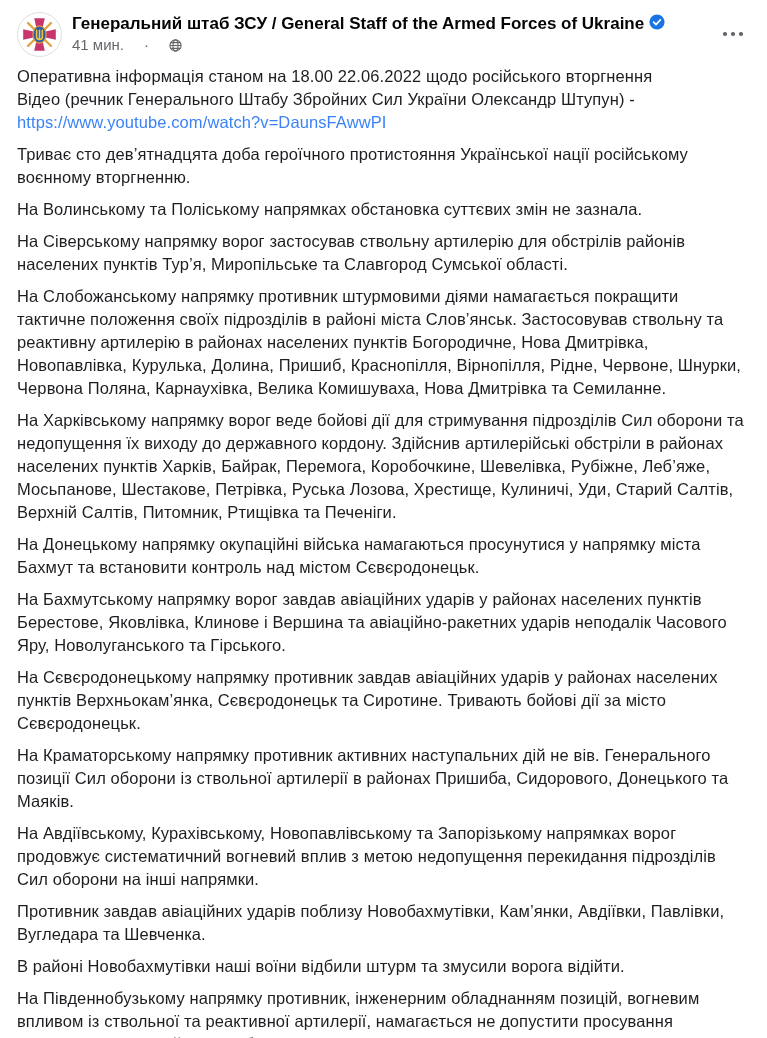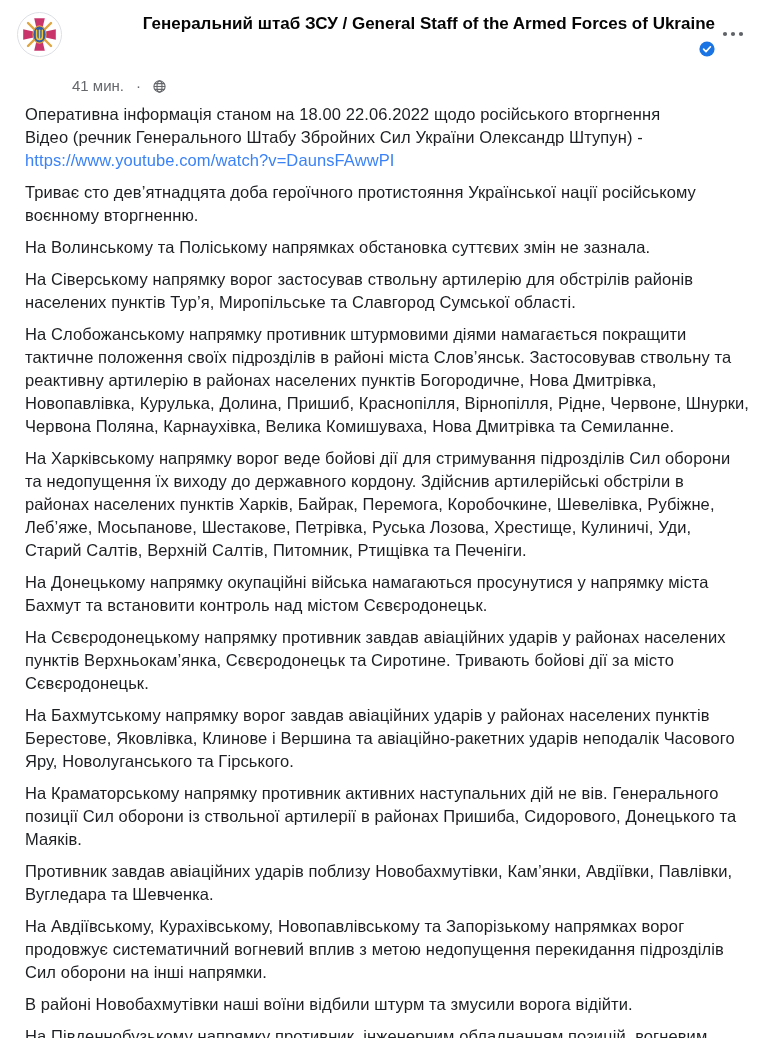--- a/index.html
+++ b/index.html
@@ -4,32 +4,32 @@
 <style>
   html, body { margin:0; padding:0; background:#ffffff; }
   body { font-family:"Liberation Sans", sans-serif; -webkit-font-smoothing:antialiased; }
   .post-card { width:767px; min-height:1038px; background:#fff; box-sizing:border-box; overflow:hidden; }
 
   
   .post-header { display:flex; align-items:flex-start; padding:12px 16px 2px 17px; }
   .avatar-btn { width:45px; height:45px; flex:0 0 auto; margin-right:10px; border-radius:50%; cursor:pointer; padding:0; border:none; background:none; }
   .avatar-btn svg { display:block; }
   .header-main { flex:1 1 auto; min-width:0; padding-top:1px; }
-  .page-name-row { display:flex; align-items:flex-end; gap:5px;flex-direction:column; }
+  .page-name-row { display:flex; align-items:flex-start; gap:5px; }
   .page-name { font-size:17px; font-weight:700; color:#050505; line-height:1.3; cursor:pointer; }
   .verified { flex:0 0 auto; display:inline-flex; margin-top:1px; }
-  .meta-row { display:flex; align-items:center; gap:12px; margin-top:20px; font-size:15px; color:#65676b; line-height:1.2; }
+  .meta-row { display:flex; align-items:center; gap:20px; margin-top:1px; font-size:15px; color:#65676b; line-height:1.2; }
   .timestamp { cursor:pointer; }
   .meta-sep { color:#65676b; }
   .globe { display:inline-flex; margin-top:1px; }
   .more-btn { flex:0 0 auto; width:36px; height:36px; margin-top:2px; border:none; background:none; border-radius:50%; display:flex; align-items:center; justify-content:center; cursor:pointer; }
 
   
   .post-content { padding:6px 16px 12px 17px; font-size:16.5px; line-height:23px; color:#1c1e21; letter-spacing:0.1px; }
-  .post-content p { margin:0 0 9px 8px; }
+  .post-content p { margin:0 0 9px 0; }
   .post-content p:last-child { margin-bottom:0; }
   a.yt-link { color:#3b82f6; text-decoration:none; cursor:pointer; }
 </style>
 </head>
 <body>
 
 <div class="post-card">
 
   <div class="post-header">
 
@@ -99,22 +99,22 @@
       <span>Оперативна інформація станом на 18.00 22.06.2022 щодо російського вторгнення</span><br>
       <span>Відео (речник Генерального Штабу Збройних Сил України Олександр Штупун) -</span><br>
       <a class="yt-link">https://www.youtube.com/watch?v=DaunsFAwwPI</a>
     </p>
     <p>Триває сто дев’ятнадцята доба героїчного протистояння Української нації російському воєнному вторгненню.</p>
     <p>На Волинському та Поліському напрямках обстановка суттєвих змін не зазнала.</p>
     <p>На Сіверському напрямку ворог застосував ствольну артилерію для обстрілів районів населених пунктів Тур’я, Миропільське та Славгород Сумської області.</p>
     <p>На Слобожанському напрямку противник штурмовими діями намагається покращити тактичне положення своїх підрозділів в районі міста Слов’янськ. Застосовував ствольну та реактивну артилерію в районах населених пунктів Богородичне, Нова Дмитрівка, Новопавлівка, Курулька, Долина, Пришиб, Краснопілля, Вірнопілля, Рідне, Червоне, Шнурки, Червона Поляна, Карнаухівка, Велика Комишуваха, Нова Дмитрівка та Семиланне.</p>
     <p>На Харківському напрямку ворог веде бойові дії для стримування підрозділів Сил оборони та недопущення їх виходу до державного кордону. Здійснив артилерійські обстріли в районах населених пунктів Харків, Байрак, Перемога, Коробочкине, Шевелівка, Рубіжне, Леб’яже, Мосьпанове, Шестакове, Петрівка, Руська Лозова, Хрестище, Кулиничі, Уди, Старий Салтів, Верхній Салтів, Питомник, Ртищівка та Печеніги.</p>
     <p>На Донецькому напрямку окупаційні війська намагаються просунутися у напрямку міста Бахмут та встановити контроль над містом Сєвєродонецьк.</p>
+    <p>На Бахмутському напрямку ворог завдав авіаційних ударів у районах населених пунктів Берестове, Яковлівка, Клинове і Вершина та авіаційно-ракетних ударів неподалік Часового Яру, Новолуганського та Гірського.</p>
     <p>На Сєвєродонецькому напрямку противник завдав авіаційних ударів у районах населених пунктів Верхньокам’янка, Сєвєродонецьк та Сиротине. Тривають бойові дії за місто Сєвєродонецьк.</p>
-    <p>На Бахмутському напрямку ворог завдав авіаційних ударів у районах населених пунктів Берестове, Яковлівка, Клинове і Вершина та авіаційно-ракетних ударів неподалік Часового Яру, Новолуганського та Гірського.</p>
     <p>На Краматорському напрямку противник активних наступальних дій не вів. Генерального позиції Сил оборони із ствольної артилерії в районах Пришиба, Сидорового, Донецького та Маяків.</p>
+    <p>На Авдіївському, Курахівському, Новопавлівському та Запорізькому напрямках ворог продовжує систематичний вогневий вплив з метою недопущення перекидання підрозділів Сил оборони на інші напрямки.</p>
     <p>Противник завдав авіаційних ударів поблизу Новобахмутівки, Кам’янки, Авдіївки, Павлівки, Вугледара та Шевченка.</p>
-    <p>На Авдіївському, Курахівському, Новопавлівському та Запорізькому напрямках ворог продовжує систематичний вогневий вплив з метою недопущення перекидання підрозділів Сил оборони на інші напрямки.</p>
     <p>В районі Новобахмутівки наші воїни відбили штурм та змусили ворога відійти.</p>
     <p>На Південнобузькому напрямку противник, інженерним обладнанням позицій, вогневим впливом із ствольної та реактивної артилерії, намагається не допустити просування підрозділів наших військ вглиб захопленої території.</p>
   </div>
 
 </div>
 
 </body></html>

